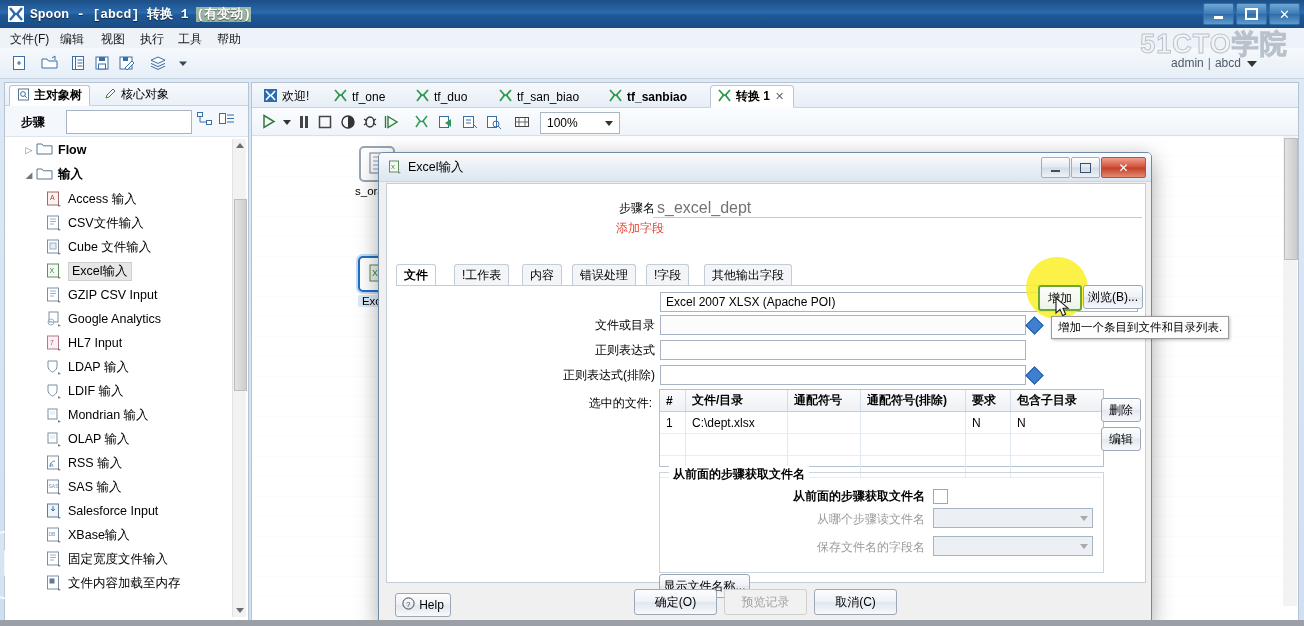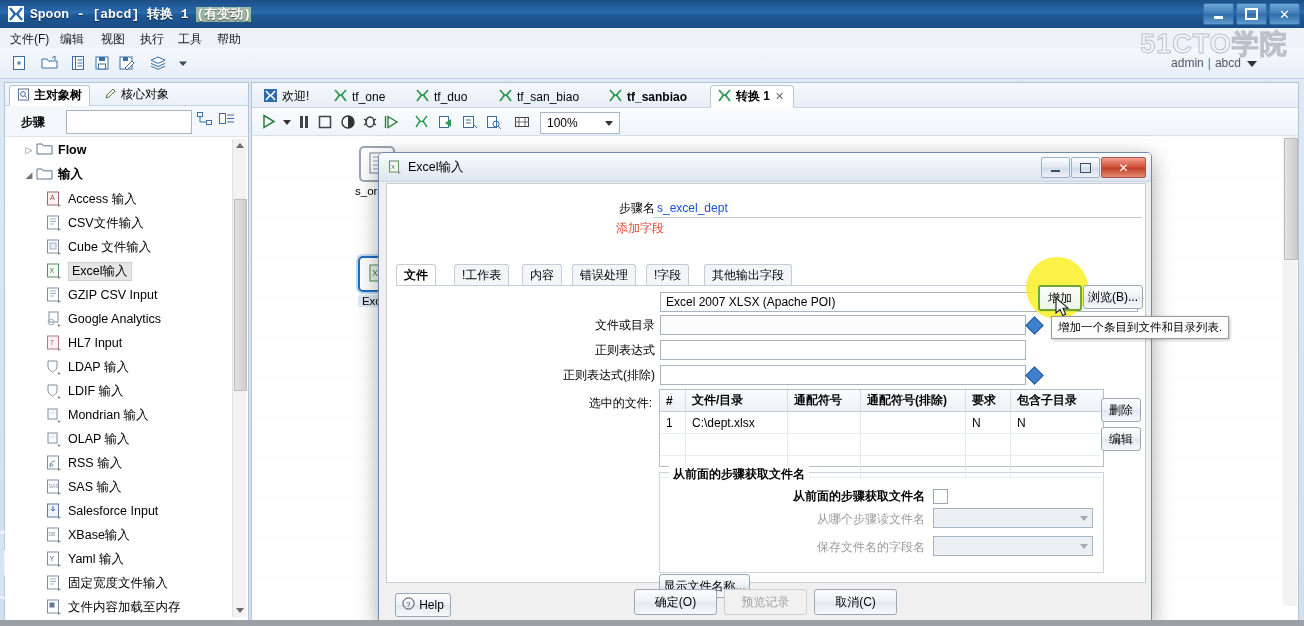--- a/index.html
+++ b/index.html
@@ -132,22 +132,22 @@
   .dwbtn.close{width:43px;border-color:#a55;
     background:linear-gradient(180deg,#f0a08d 0%,#d2513a 48%,#c03f27 52%,#e58a72 100%);
     color:#fff;font-weight:bold;font-size:12px;}
   .dwbtn .g1{width:9px;height:2px;background:#3a5068;margin-top:6px;}
   .dwbtn .g2{width:9px;height:8px;border:1px solid #3a5068;}
 
   .dlg-body{position:absolute;left:7px;top:30px;width:758px;height:398px;background:#fff;
     border:1px solid #c3cdd8;}
   .fld-row{position:absolute;display:flex;align-items:center;}
   .fld-lbl{font-size:12px;text-align:right;white-space:nowrap;}
-  .inp{background:#fff;border:1px solid #a7b4c4;height:19px;font-size:12px;
-    padding:0 4px;box-sizing:border-box;line-height:19px;color:#1d4ed8;}
+  .inp{background:#fff;border:1px solid #a7b4c4;height:19px;font-size:16px;
+    padding:0 4px;box-sizing:border-box;line-height:19px;color:#737373;}
   .addfields{position:absolute;color:#e2442f;font-size:12px;}
 
   .dtabs{position:absolute;left:9px;top:80px;width:742px;height:22px;}
   .dtab{position:absolute;top:0;height:21px;padding:0 7px;font-size:12px;display:flex;
     align-items:center;border:1px solid #c3cdd8;border-bottom:none;background:#f3f5f8;
     border-radius:3px 3px 0 0;white-space:nowrap;}
   .dtab.active{background:#fff;font-weight:bold;}
   .dtab-underline{position:absolute;left:9px;top:101px;width:742px;height:1px;background:#c3cdd8;}
 
   .combo{background:#fff;border:1px solid #a7b4c4;height:20px;position:relative;
@@ -453,28 +453,20 @@
             </svg></span>
         <span class="lab">Salesforce Input</span>
       </div>
       <div class="tnode child">
         <span class="ico"><svg width="17" height="16" viewBox="0 0 17 16">
               <rect x="1.5" y="1" width="11" height="13" fill="#fff" stroke="#7b8fa3"></rect>
               <text x="2.5" y="9" font-size="5" fill="#7b8fa3">DB</text>
               <path d="M12 13l3 2-3 .5z" fill="#777"></path>
             </svg></span>
         <span class="lab">XBase输入</span>
-      </div>
-      <div class="tnode child">
-        <span class="ico"><svg width="17" height="16" viewBox="0 0 17 16">
-              <rect x="1.5" y="1" width="11" height="13" fill="#fff" stroke="#7b8fa3"></rect>
-              <text x="3.5" y="9.5" font-size="7" fill="#3a6ea5">Y</text>
-              <path d="M12 13l3 2-3 .5z" fill="#777"></path>
-            </svg></span>
-        <span class="lab">Yaml 输入</span>
       </div>
       <div class="tnode child">
         <span class="ico"><svg width="17" height="16" viewBox="0 0 17 16">
               <rect x="1.5" y="1" width="11" height="13" fill="#fff" stroke="#7b8fa3"></rect>
               <path d="M4 4h6M4 6.5h6M4 9h4" stroke="#9bb0c4"></path>
               <path d="M12 13l3 2-3 .5z" fill="#777"></path>
             </svg></span>
         <span class="lab">固定宽度文件输入</span>
       </div>
       <div class="tnode child">

